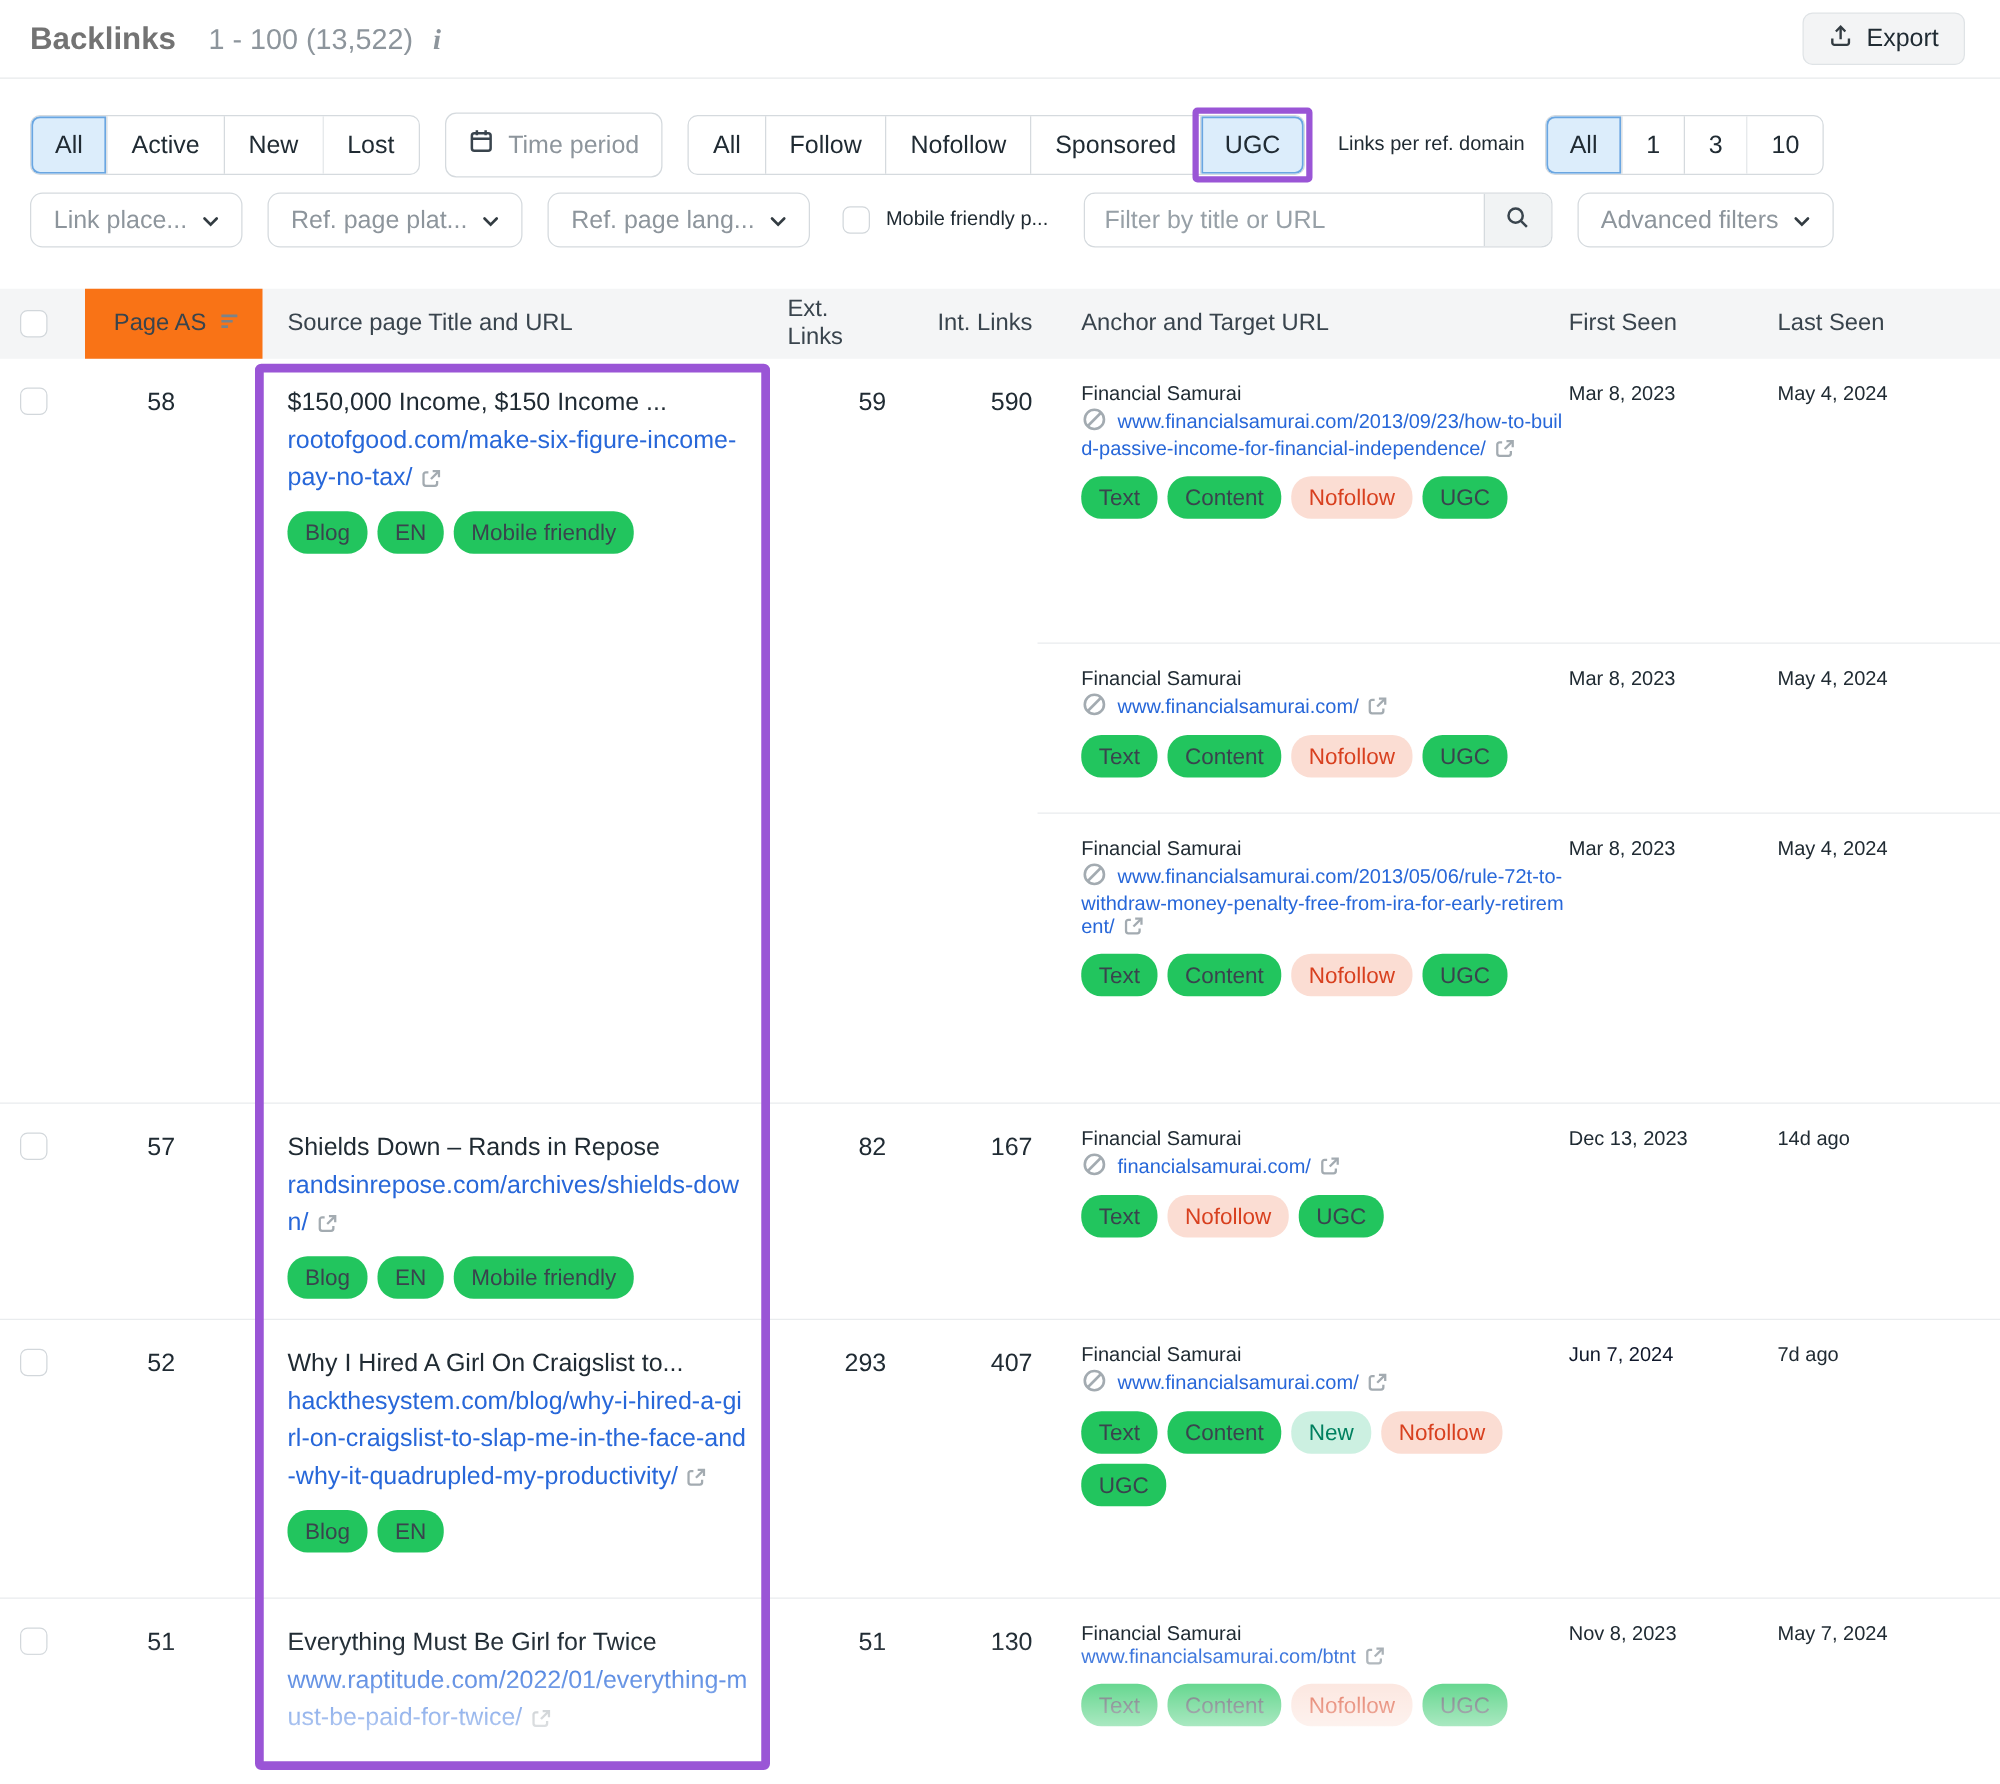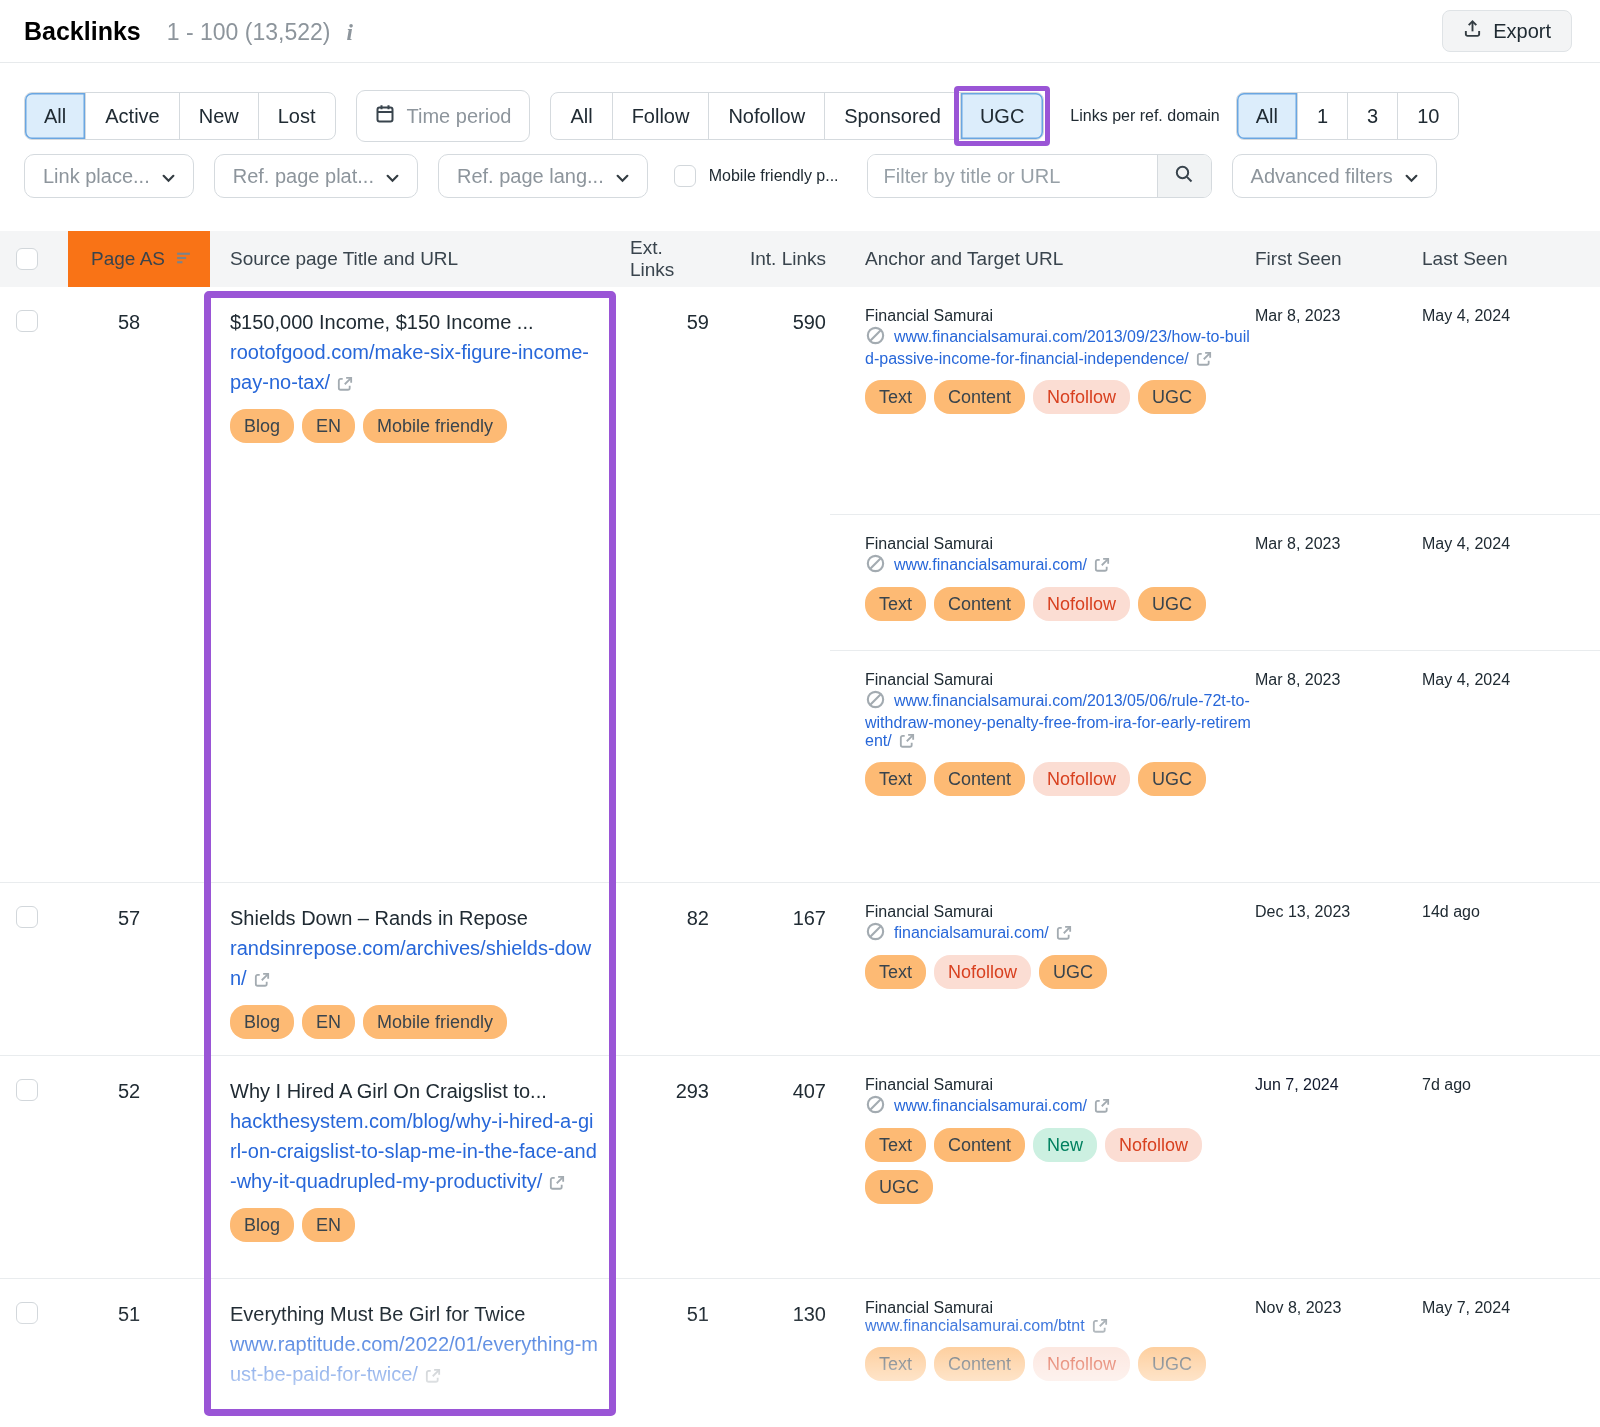--- a/index.html
+++ b/index.html
@@ -5,21 +5,21 @@
   * { margin:0; padding:0; box-sizing:border-box; }
   html,body { background:#fff; }
   body {
     width:1600px; height:1427px; overflow:hidden; position:relative;
     font-family:"Liberation Sans","DejaVu Sans",sans-serif;
     color:#202b33; -webkit-font-smoothing:antialiased;
   }
   .titlebar { display:flex; align-items:center; justify-content:space-between;
     padding:10px 28px 10px 24px; height:62px; }
   .title-left { display:flex; align-items:baseline; gap:14px; }
-  .page-title { font-size:25px; font-weight:bold; color:#000000; }
+  .page-title { font-size:25px; font-weight:bold; color:#737373; }
   .page-count { font-size:23px; color:#8d959c;margin-left:12px; }
   .info-icon { font-family:"Liberation Serif","DejaVu Serif",serif; font-style:italic; font-weight:bold;
     font-size:23px; color:#8d959c; padding-left:2px; }
   .export-btn { display:flex; align-items:center; gap:11px; height:42px; padding:0 20px;
     background:#f3f4f5; border:1px solid #dfe3e6; border-radius:8px; font-size:20px; color:#202b33; cursor:pointer; }
   .divider { height:1px; background:#e7eaec; }
 
   .filters1 { display:flex; align-items:center; gap:20px; margin:27px 24px 0 24px; }
   .filters2 { display:flex; align-items:center; gap:20px; margin:12px 24px 0 24px; }
 
@@ -35,21 +35,21 @@
 
   .pill-btn { display:flex; align-items:center; gap:12px; height:52px; padding:0 18px;
     border:1px solid #d5dade; border-radius:9px; background:#fff; font-size:20px; cursor:pointer; white-space:nowrap; }
   .pill-btn .ph { color:#8d959c; }
   .dropdown { height:44px; border-radius:10px; }
   .flabel { font-size:16px; color:#202b33; white-space:nowrap; }
   .cb-wrap { display:flex; align-items:center; gap:13px; cursor:pointer; }
   .checkbox { width:22px; height:22px; border:1.5px solid #d2d7db; border-radius:6px; background:#fff;
     display:inline-block; flex:0 0 auto; cursor:pointer; }
   .search-wrap { display:flex; align-items:stretch; height:44px; border:1px solid #d5dade;
-    border-radius:9px; overflow:hidden; background:#fff; width:345px; }
+    border-radius:9px; overflow:hidden; background:#fff; width:375px; }
   .search-input { border:0; outline:0; flex:1; font-size:20px; padding:0 16px;
     font-family:inherit; color:#202b33; min-width:0; }
   .search-input::placeholder { color:#97a0a7; }
   .search-btn { width:54px; display:flex; align-items:center; justify-content:center;
     background:#f1f3f4; border-left:1px solid #d5dade; cursor:pointer; }
 
   .tablewrap { position:relative; margin-top:33px; }
   .thead, .trow { display:grid; grid-template-columns:68px 142px 420px 85px 115px 1fr; }
   .thead { background:#f4f5f6; height:56px; font-size:19px; color:#39444d; }
   .th { display:flex; align-items:center; }
@@ -65,21 +65,21 @@
   .cell { padding-top:20px; line-height:30px; font-size:20px; }
   .cb-cell { padding-left:16px; }
   .cb-cell .checkbox { margin-top:3px; }
   .as-cell { text-align:center; padding-right:20px; color:#202b33; }
   .source-cell { padding-left:20px; padding-right:32px; padding-bottom:16px; }
   .num-cell { text-align:right; }
   .ext-cell { padding-right:6px; } .int-cell { padding-right:4px; }
   .src-title { color:#202b33; }
   .link { color:#2767d9; text-decoration:none; word-break:break-all; cursor:pointer; }
   .pills { display:flex; flex-wrap:wrap; gap:8px; margin-top:9px; }
-  .pill { display:inline-block; padding:3px 14px; border-radius:16px; background:#fdba74;
+  .pill { display:inline-block; padding:3px 14px; border-radius:16px; background:#22c55e;
     color:#39444d; font-size:18px; line-height:28px; white-space:nowrap; }
   .pill[data-variant="red"]   { background:#fbddd3; color:#d8401f; }
   .pill[data-variant="green"] { background:#ccf0e1; color:#00805f; }
 
   .subs { display:flex; flex-direction:column; }
   .sub { display:grid; grid-template-columns:390px 167px 1fr; padding:20px 32px 14px 35px; }
   .sub + .sub { border-top:1px solid #e9ecee; }
   .anchor-name { color:#202b33; }
   .target-url { margin-top:0; }
   .date-cell { color:#202b33; white-space:nowrap; }

